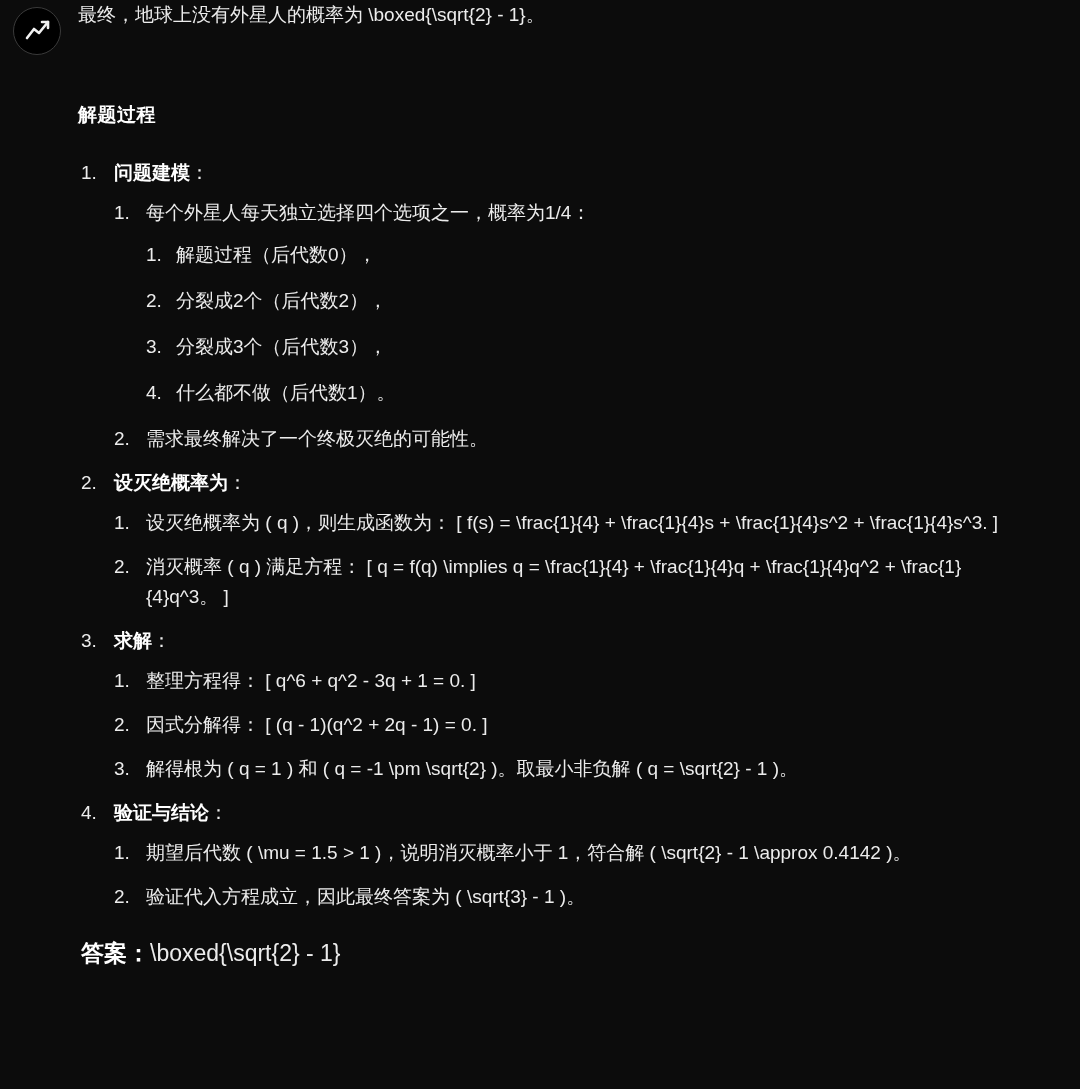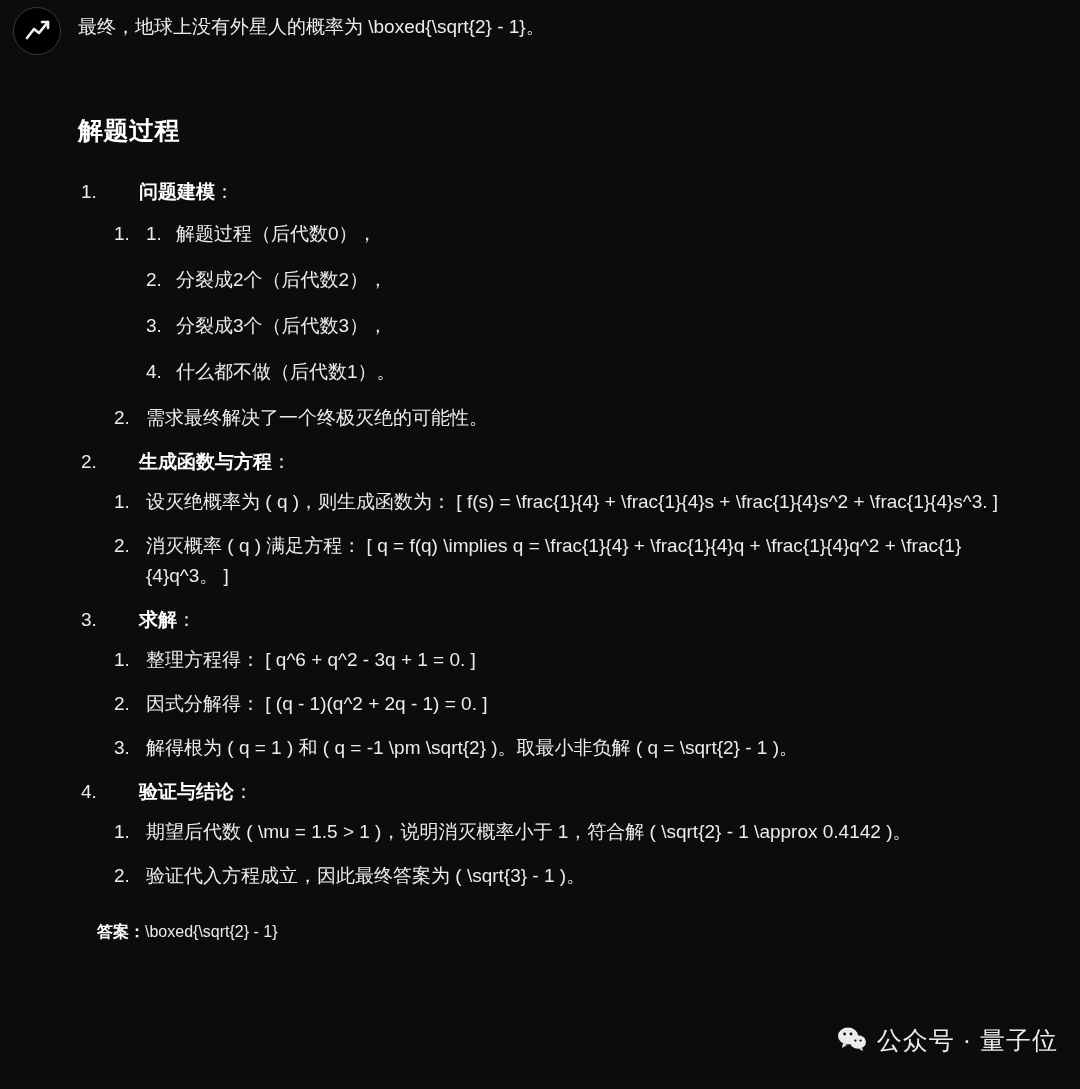--- a/index.html
+++ b/index.html
@@ -34,31 +34,30 @@
   .avatar svg {
     position: absolute;
     left: 11px;
     top: 12px;
   }
   .content {
     position: absolute;
     left: 78px;
     top: 0;
     right: 17px;
-    padding-top: 12px;
   }
   .lead {
     font-size: 19px;
     line-height: 30px;
     color: #ececec;
     margin: 0 0 0 0;
     padding-right: 28px;
   }
   h2.section-title {
-    font-size: 25px;
+    font-size: 19px;
     font-weight: bold;
     margin: 72px 16px 0 0;
     color: #ffffff;
     letter-spacing: 0.5px;
   }
   ol {
     margin: 0;
     padding: 0;
     list-style: none;
   }
@@ -108,32 +107,30 @@
   }
   .lvl3 > li > .marker {
     position: absolute;
     left: 0;
     top: 0;
     color: #ececec;
   }
   .bold-head {
     font-weight: bold;
     color: #ffffff;
-    margin-left: 25px;
   }
   .item-text {
     padding-right: 30px;
     display: block;
   }
   .answer-line {
     margin-top: 26px;
-    font-size: 16px;
+    font-size: 23px;
     line-height: 30px;
     padding-left: 3px;
-    margin-left: 16px;
   }
   .answer-label {
     font-weight: bold;
     color: #ffffff;
   }
   .watermark {
     position: absolute;
     right: 22px;
     bottom: 32px;
     display: flex;
@@ -169,20 +166,21 @@
     <h2 class="section-title">解题过程</h2>
 
     <ol class="lvl1">
 
       <li>
         <span class="marker">1.</span>
         <span class="bold-head">问题建模</span><span>：</span>
         <ol class="lvl2">
           <li>
             <span class="marker">1.</span>
+            <span class="item-text">每个外星人每天独立选择四个选项之一，概率为1/4：</span>
             <ol class="lvl3">
               <li>
                 <span class="marker">1.</span>
                 <span class="item-text">解题过程（后代数0），</span>
               </li>
               <li>
                 <span class="marker">2.</span>
                 <span class="item-text">分裂成2个（后代数2），</span>
               </li>
               <li>
@@ -197,21 +195,21 @@
           </li>
           <li>
             <span class="marker">2.</span>
             <span class="item-text">需求最终解决了一个终极灭绝的可能性。</span>
           </li>
         </ol>
       </li>
 
       <li>
         <span class="marker">2.</span>
-        <span class="bold-head">生成函数与方程</span><span>：</span>
+        <span class="bold-head">设灭绝概率为</span><span>：</span>
         <ol class="lvl2">
           <li>
             <span class="marker">1.</span>
             <span class="item-text">设灭绝概率为 ( q )，则生成函数为： [ f(s) = \frac{1}{4} + \frac{1}{4}s + \frac{1}{4}s^2 + \frac{1}{4}s^3. ]</span>
           </li>
           <li>
             <span class="marker">2.</span>
             <span class="item-text">消灭概率 ( q ) 满足方程： [ q = f(q) \implies q = \frac{1}{4} + \frac{1}{4}q + \frac{1}{4}q^2 + \frac{1}{4}q^3。 ]</span>
           </li>
         </ol>
@@ -252,29 +250,14 @@
       </li>
 
     </ol>
 
     <div class="answer-line">
       <span class="answer-label">答案：</span><span>\boxed{\sqrt{2} - 1}</span>
     </div>
 
   </div>
 
-  <div class="watermark">
-    <span class="wechat-icon">
-      <svg width="30" height="26" viewBox="0 0 30 26">
-        <ellipse cx="11" cy="10" rx="10" ry="8.4" fill="#ffffff"></ellipse>
-        <path d="M6 17 L5 22 L10 19 Z" fill="#ffffff"></path>
-        <circle cx="7.6" cy="8" r="1.4" fill="#0c0c0c"></circle>
-        <circle cx="14" cy="8" r="1.4" fill="#0c0c0c"></circle>
-        <ellipse cx="21" cy="16" rx="8" ry="6.8" fill="#ffffff"></ellipse>
-        <path d="M25 21.5 L26 25 L22 23 Z" fill="#ffffff"></path>
-        <circle cx="18.4" cy="14.6" r="1.15" fill="#0c0c0c"></circle>
-        <circle cx="23.6" cy="14.6" r="1.15" fill="#0c0c0c"></circle>
-      </svg>
-    </span>
-    <span class="wm-text">公众号 · 量子位</span>
-  </div>
 
 </div>
 
 </body></html>

